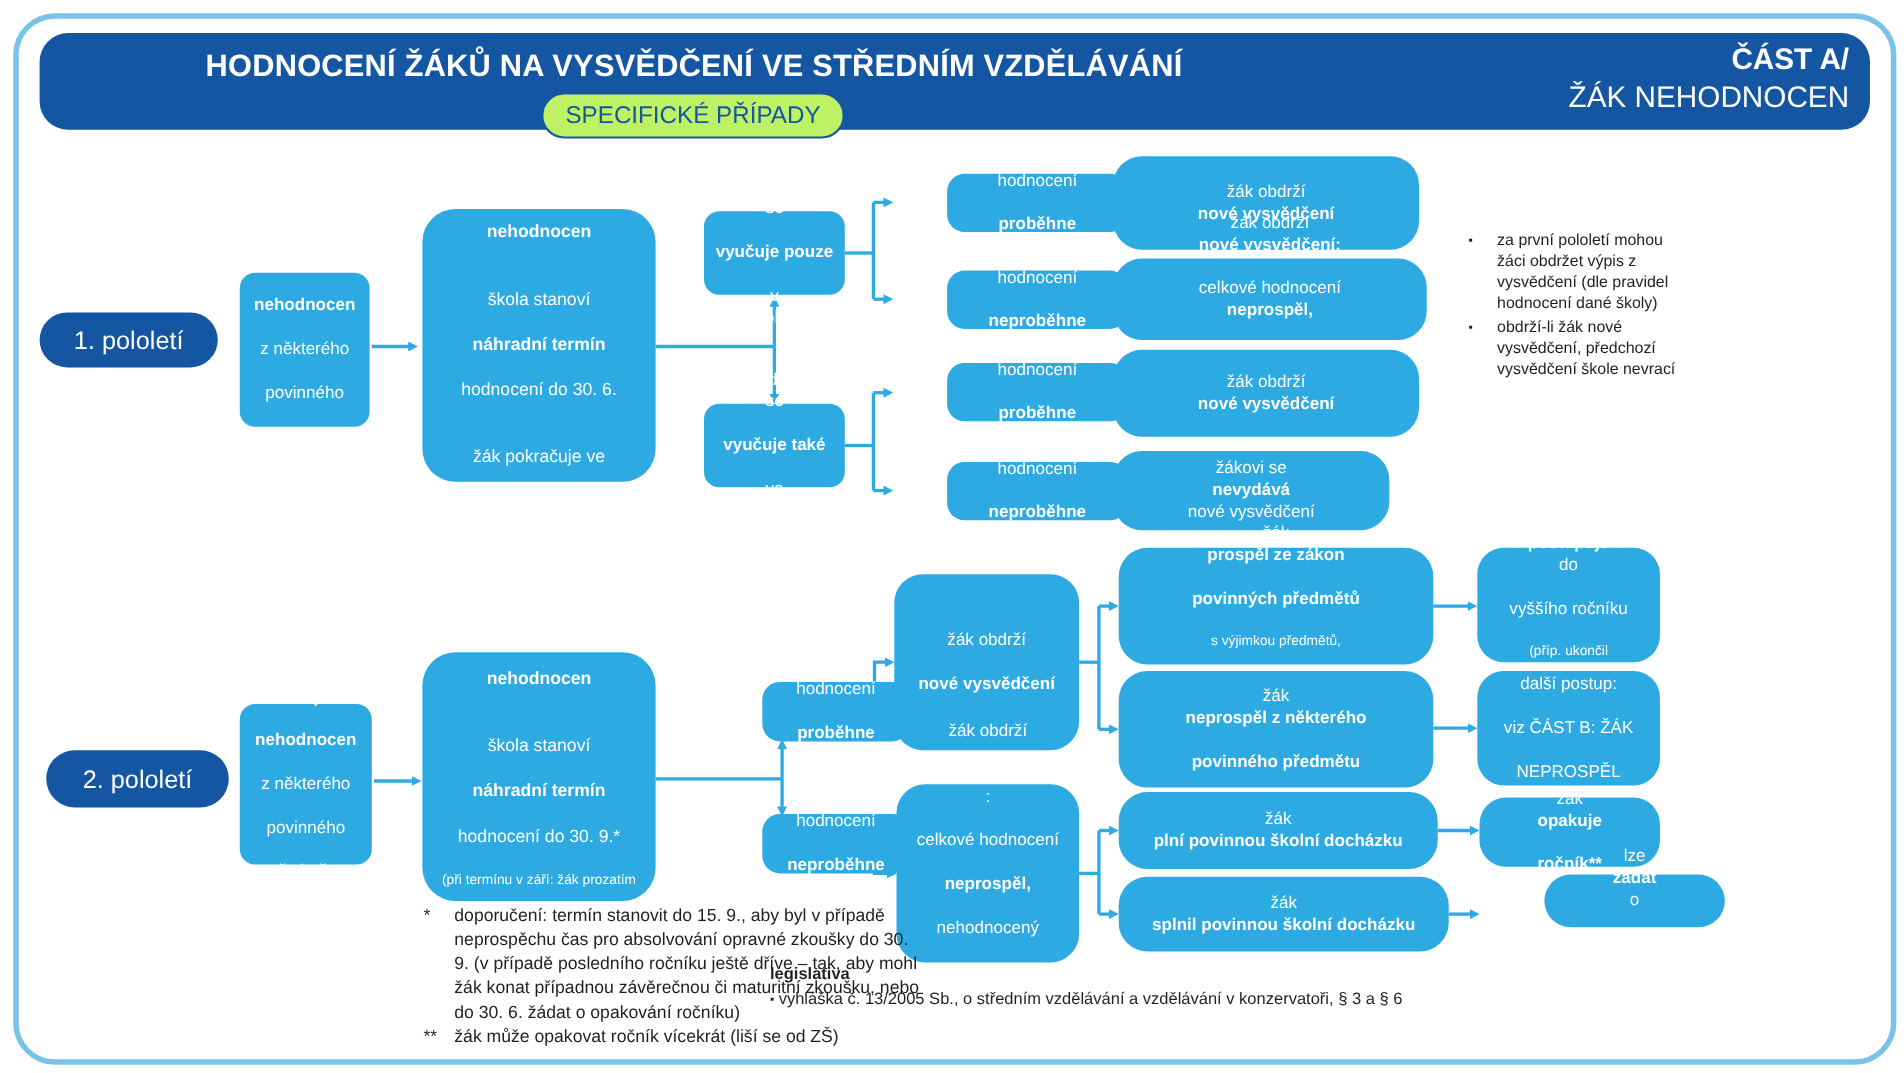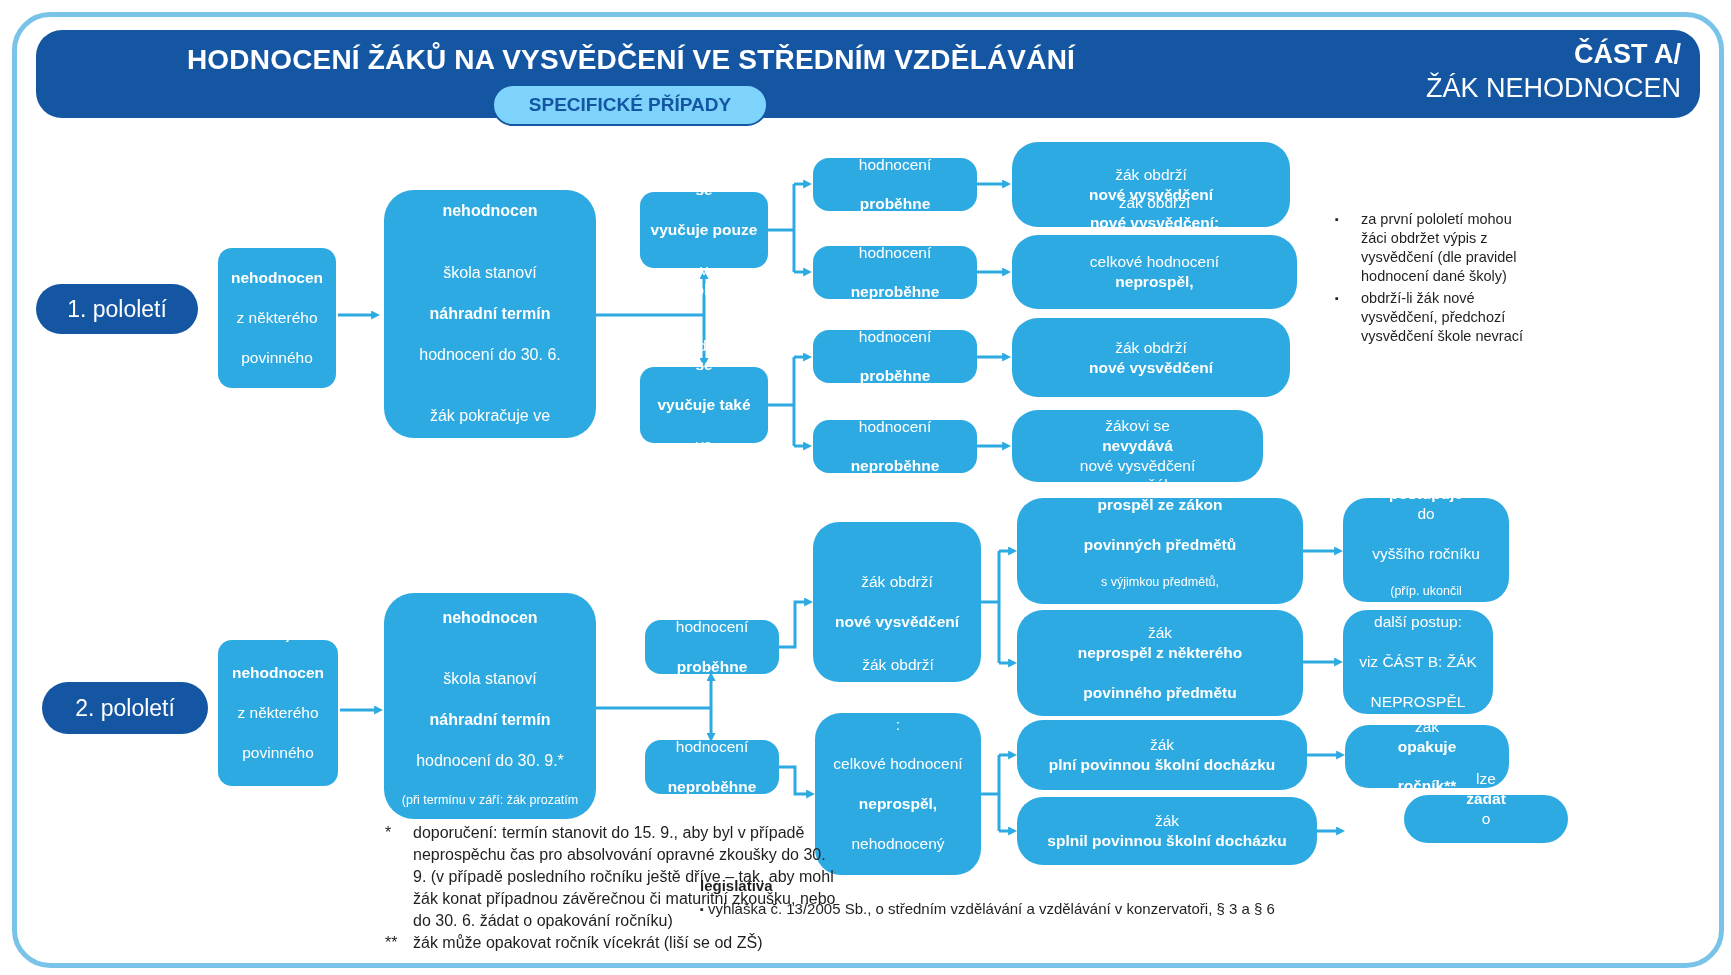--- a/index.html
+++ b/index.html
@@ -4,29 +4,29 @@
 <style>
   :root{
     --accent:#2daae1; --dark:#1556a3; --frame:#79c3e9; --ink:#1f1f1f;
   }
   html,body{margin:0;padding:0;background:#ffffff;}
   body{font-family:"Liberation Sans", sans-serif; color:var(--ink);}
   #canvas{position:relative;width:1731px;height:975px;background:#fff;overflow:hidden;}
   .frame{position:absolute;left:12px;top:12px;width:1702px;height:946px;border:5px solid var(--frame);border-radius:38px;}
   .headerbar{position:absolute;left:36px;top:30px;width:1664px;height:88px;background:var(--dark);border-radius:26px;}
   .title{position:absolute;left:36px;top:44px;width:1190px;text-align:center;color:#fff;font-weight:bold;font-size:28px;letter-spacing:.2px;}
-  .badge{position:absolute;left:492px;top:84px;width:272px;height:38px;background:#7dd3fc;border:2.5px solid var(--dark);border-radius:22px;color:var(--dark);font-weight:bold;font-size:19px;display:flex;align-items:center;justify-content:center;}
+  .badge{position:absolute;left:492px;top:84px;width:272px;height:38px;background:#bef264;border:2.5px solid var(--dark);border-radius:22px;color:var(--dark);font-weight:normal;font-size:22px;display:flex;align-items:center;justify-content:center;}
   .partblock{position:absolute;right:50px;top:38px;width:560px;text-align:right;color:#fff;line-height:1.25;}
   .partblock .l1{font-size:27px;font-weight:bold;}
   .partblock .l2{font-size:27px;font-weight:normal;}
   .pill{position:absolute;background:var(--dark);color:#fff;border-radius:999px;display:flex;align-items:center;justify-content:center;font-size:23px;}
   .box{position:absolute;background:var(--accent);color:#fff;display:flex;flex-direction:column;align-items:center;justify-content:center;text-align:center;font-size:15.5px;line-height:1.28;padding:4px 6px;box-sizing:border-box;}
   .box .b{font-weight:bold;}
   .box .s{font-size:12.5px;line-height:1.3;}
-  .r14{border-radius:14px;} .r16{border-radius:16px;} .r20{border-radius:24px;}
+  .r14{border-radius:14px;} .r16{border-radius:16px;margin-left:48px;} .r20{border-radius:24px;}
   .r26{border-radius:26px;} .r30{border-radius:30px;}
   .mainbox{font-size:16px;}
   svg.wires{position:absolute;left:0;top:0;pointer-events:none;}
   .wire{stroke:var(--accent);stroke-width:3;fill:none;}
   .notes{position:absolute;left:1335px;top:210px;width:192px;font-size:14.5px;line-height:1.32;color:var(--ink);}
   .note-item{display:flex;margin-bottom:2px;}
   .note-item .blt{width:26px;flex:0 0 26px;font-size:11px;padding-top:2px;}
   .note-item .ntxt{flex:1;}
   .footnotes{position:absolute;left:385px;top:822px;width:458px;font-size:16px;line-height:22px;color:var(--ink);}
   .fn-row{display:flex;}
@@ -277,21 +277,21 @@
       <span>žák </span>
       <span class="b">postupuje</span>
       <span> do</span>
       <br>
       <span>vyššího ročníku</span>
       <br>
       <span class="s">(příp. ukončil</span>
       <br>
       <span class="s">poslední ročník)</span>
     </div>
-  <div class="box r20" style="left:1343px;top:610px;width:150px;height:104px">
+  <div class="box r20" style="left:1343px;top:610px;width:166px;height:104px">
       <span>další postup:</span>
       <br>
       <span>viz ČÁST B: ŽÁK</span>
       <br>
       <span>NEPROSPĚL</span>
     </div>
   <div class="box r26" style="left:1017px;top:720px;width:290px;height:70px">
       <span>žák </span>
       <span class="b">plní povinnou školní docházku</span>
     </div>

